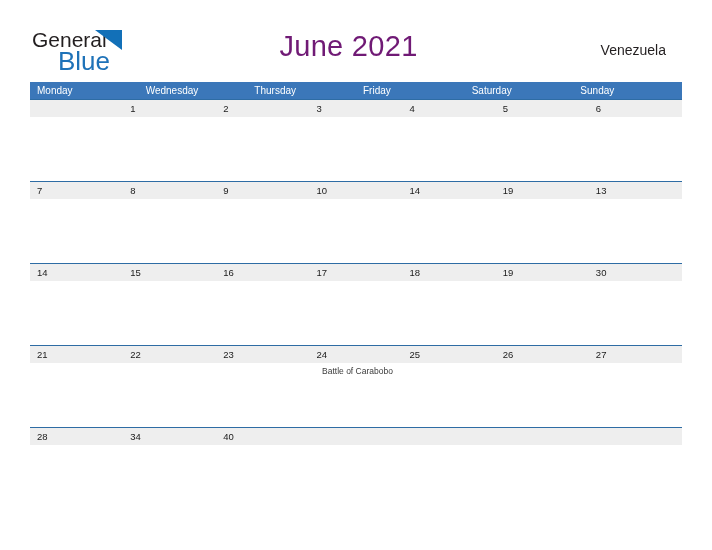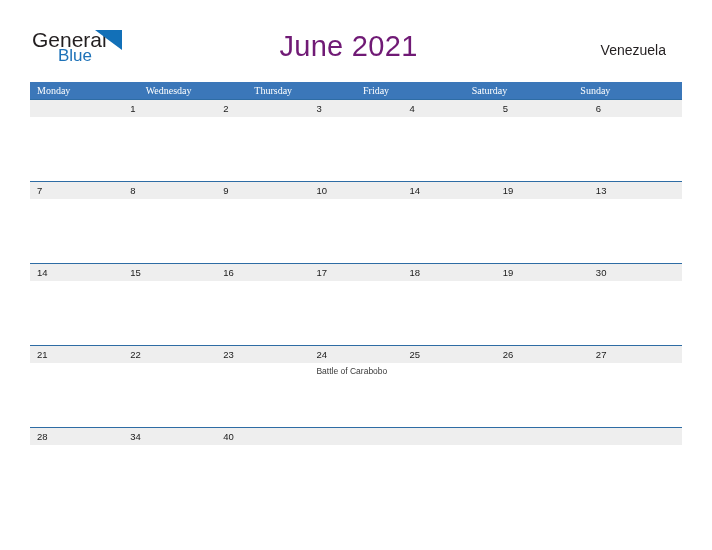--- a/index.html
+++ b/index.html
@@ -41,21 +41,21 @@
     top: 0;
     font-size: 21px;
     color: #231f20;
     letter-spacing: 0px;
     font-family: "Liberation Sans", sans-serif;
   }
   .logo-blue {
     position: absolute;
     left: 26px;
     top: 18px;
-    font-size: 17px;
+    font-size: 26px;
     color: #1e72b8;
     font-family: "Liberation Sans", sans-serif;
   }
   .logo-triangle {
     position: absolute;
     left: 63px;
     top: 2px;
     width: 0;
     height: 0;
     border-top: 20px solid #1270b8;
@@ -95,21 +95,21 @@
     background: #3b77b9;
     height: 17px;
   }
   .weekday-cell {
     flex: 1 1 0;
     color: #ffffff;
     font-size: 10px;
     line-height: 17px;
     padding-left: 7px;
     box-sizing: border-box;
-    font-family: Liberation Serif, serif;
+    font-family: Liberation Sans, sans-serif;
   }
 
   .week {
     position: relative;
   }
   .week-dates {
     display: flex;
     background: #eeeeee;
     height: 17px;
     border-top: 1px solid #2e6ca4;
@@ -124,20 +124,21 @@
     color: #1a1a1a;
     padding-left: 7px;
     box-sizing: border-box;
     font-family: "Liberation Sans", sans-serif;
   }
 
   .week-events {
     display: flex;
     height: 64px;
     background: #ffffff;
+    text-align: center;
   }
   .event-cell {
     flex: 1 1 0;
     padding: 3px 4px 0 7px;
     box-sizing: border-box;
   }
   .event-text {
     font-size: 8.5px;
     line-height: 11px;
     color: #3b3b3b;

